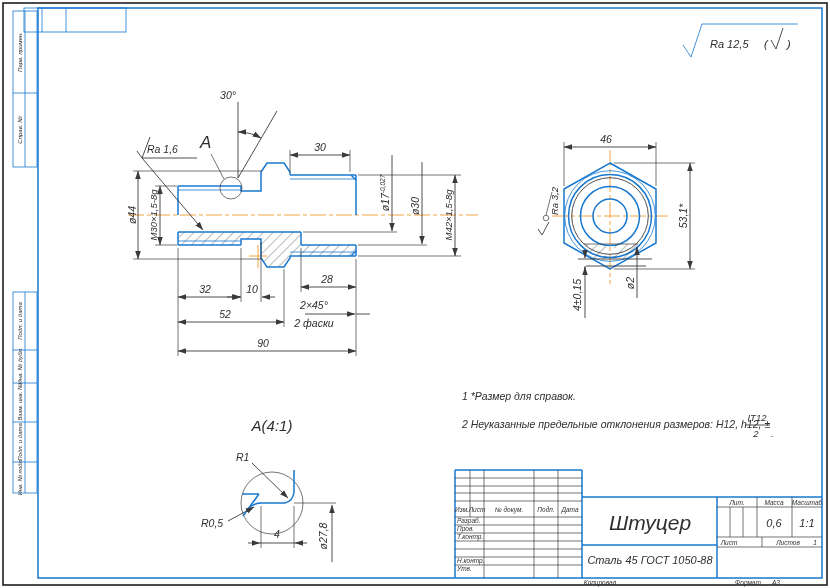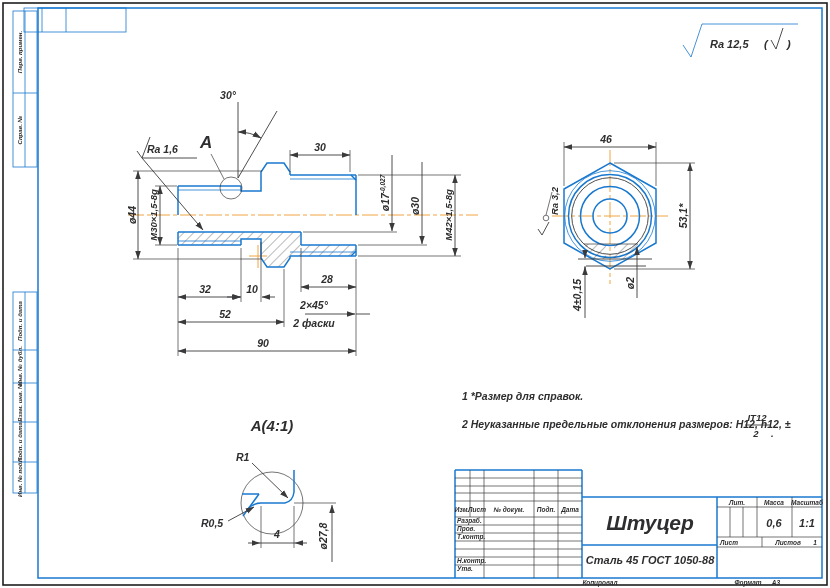--- a/index.html
+++ b/index.html
@@ -1,16 +1,16 @@
 <!DOCTYPE html>
 <html><head>
 <meta charset="utf-8">
 <style>
   html,body{margin:0;padding:0;background:#e8e8e8;}
-  .sheet{position:relative;width:830px;height:588px;background:#ffffff;margin:0 auto;overflow:hidden;font-weight:bold;}
+  .sheet{position:relative;width:830px;height:588px;background:#ffffff;margin:0 auto;overflow:hidden;}
   svg{position:absolute;left:0;top:0;}
   svg text{font-family:"Liberation Sans",sans-serif;font-style:italic;fill:#2e2e30;}
   .blu{stroke:#1878cf;fill:none;stroke-width:1.5;}
   .blu-thin{stroke:#1878cf;fill:none;stroke-width:0.8;}
   .dk{stroke:#3a3a3c;fill:none;stroke-width:0.9;}
   .dk-thin{stroke:#3a3a3c;fill:none;stroke-width:0.7;}
   .or{stroke:#f0a440;fill:none;stroke-width:1;stroke-dasharray:16 3 4 3;}
   .or-solid{stroke:#f0a440;fill:none;stroke-width:1;}
   .hatched{fill:url(#hatch);stroke:none;}
   .t10{font-size:10.5px;} .t9{font-size:9.5px;} .t7{font-size:6.5px;} .t6{font-size:6px;}

